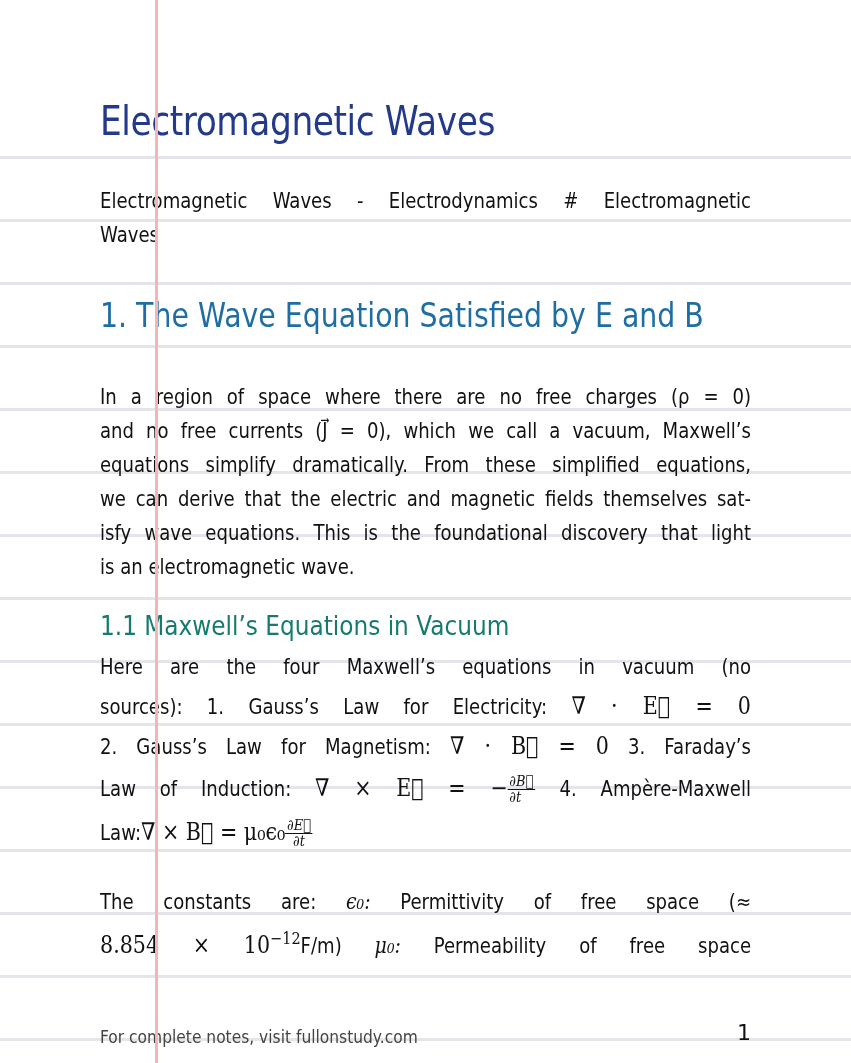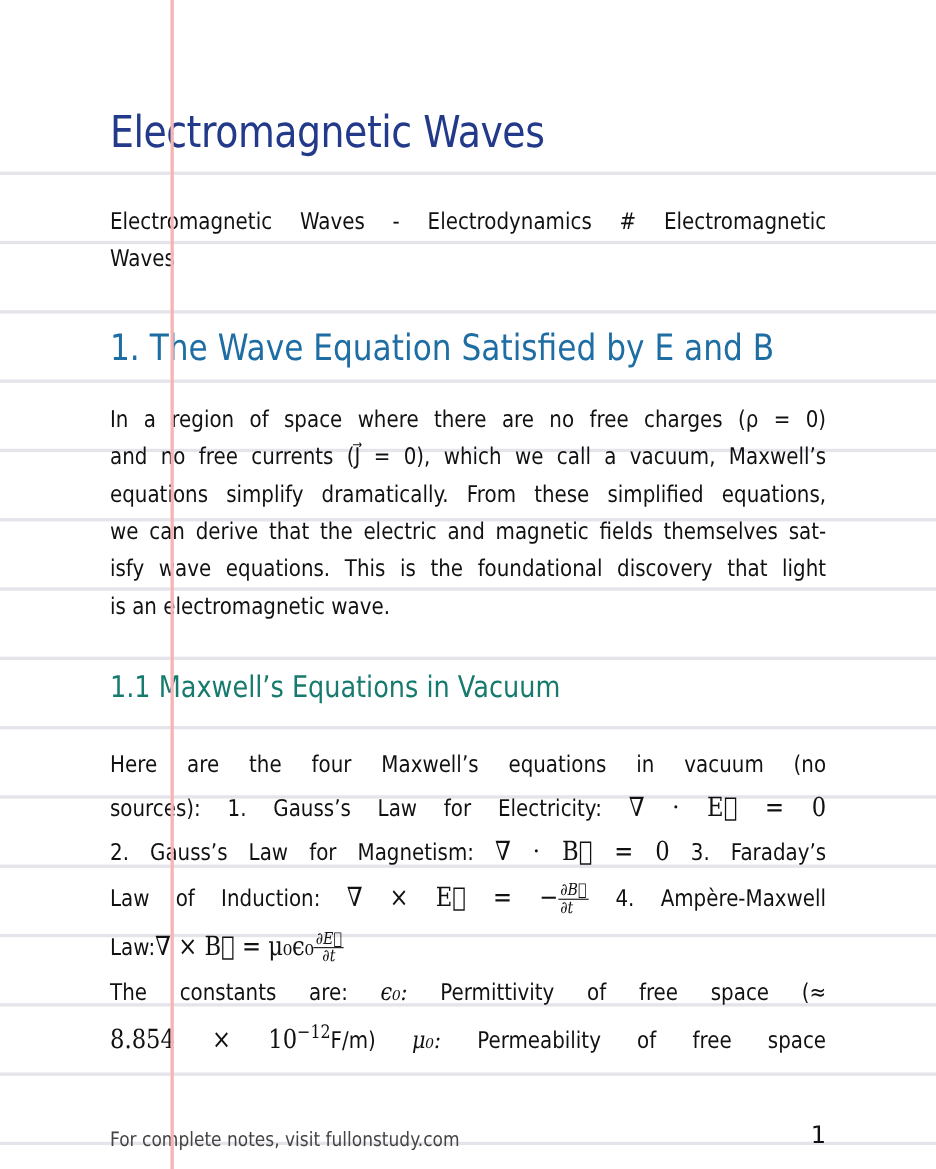--- a/index.html
+++ b/index.html
@@ -80,32 +80,32 @@
 <div class="page">
   <h1 class="title">Electromagnetic Waves</h1>
 
   <div class="para" style="top:184px">
     <span class="line cond" style="height:34px;line-height:34px;text-align:justify;text-align-last:justify;white-space:normal">Electromagnetic Waves - Electrodynamics # Electromagnetic</span>
     <span class="line cond" style="height:34px;line-height:34px">Waves</span>
   </div>
 
   <h2 class="h1">1. The Wave Equation Satisfied by E and B</h2>
 
-  <div class="para" style="top:364px">
+  <div class="para" style="top:380px">
     <span class="cond just" style="height:34px;line-height:34px">In a region of space where there are no free charges (ρ = 0)</span>
     <span class="cond just" style="height:34px;line-height:34px">and no free currents (J⃗ = 0), which we call a vacuum, Maxwell’s</span>
     <span class="cond just" style="height:34px;line-height:34px">equations simplify dramatically. From these simplified equations,</span>
     <span class="cond just" style="height:34px;line-height:34px">we can derive that the electric and magnetic fields themselves sat-</span>
     <span class="cond just" style="height:34px;line-height:34px">isfy wave equations. This is the foundational discovery that light</span>
     <span class="cond" style="height:34px;line-height:34px;white-space:nowrap">is an electromagnetic wave.</span>
   </div>
 
   <h3 class="h2">1.1 Maxwell’s Equations in Vacuum</h3>
 
-  <div class="para" style="top:676px">
+  <div class="para" style="top:648px">
     <span class="cond just" style="height:38px;line-height:38px">Here are the four Maxwell’s equations in vacuum (no</span>
     <span class="cond just" style="height:40px;line-height:40px">
       <span>sources): 1.</span>
       <span>Gauss’s Law for Electricity:</span>
       <span class="mathr" style="font-size:24px">∇ · E⃗ = 0</span>
     </span>
     <span class="cond just" style="height:40px;line-height:40px">
       <span>2. Gauss’s Law for Magnetism:</span>
       <span class="mathr" style="font-size:24px">∇ · B⃗ = 0</span>
       <span>3. Faraday’s</span>

